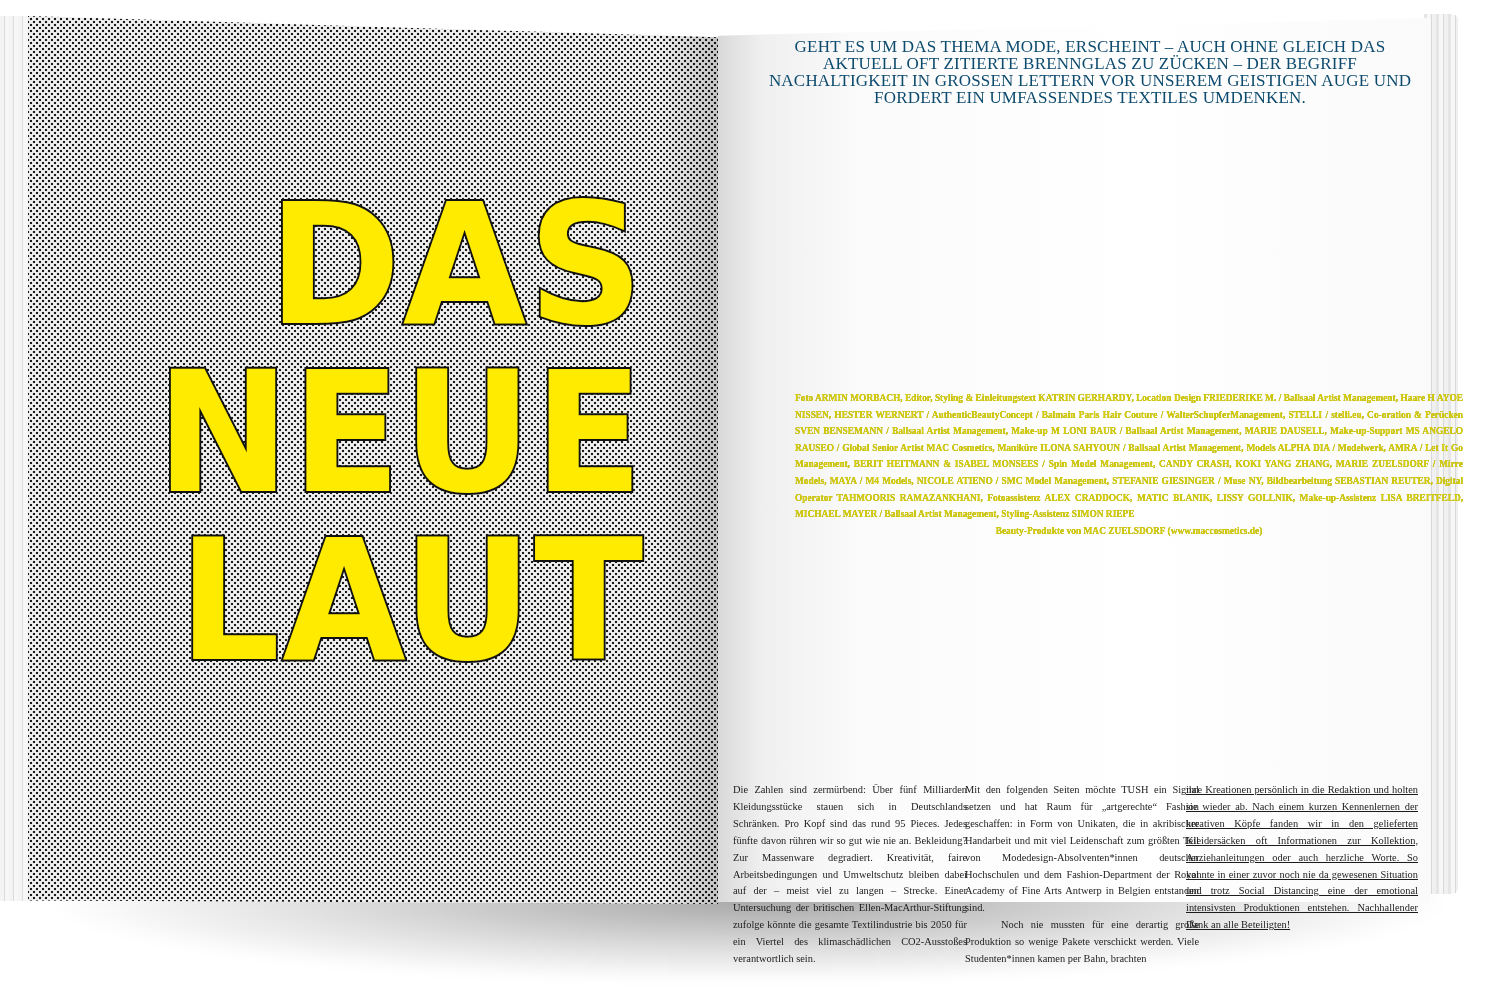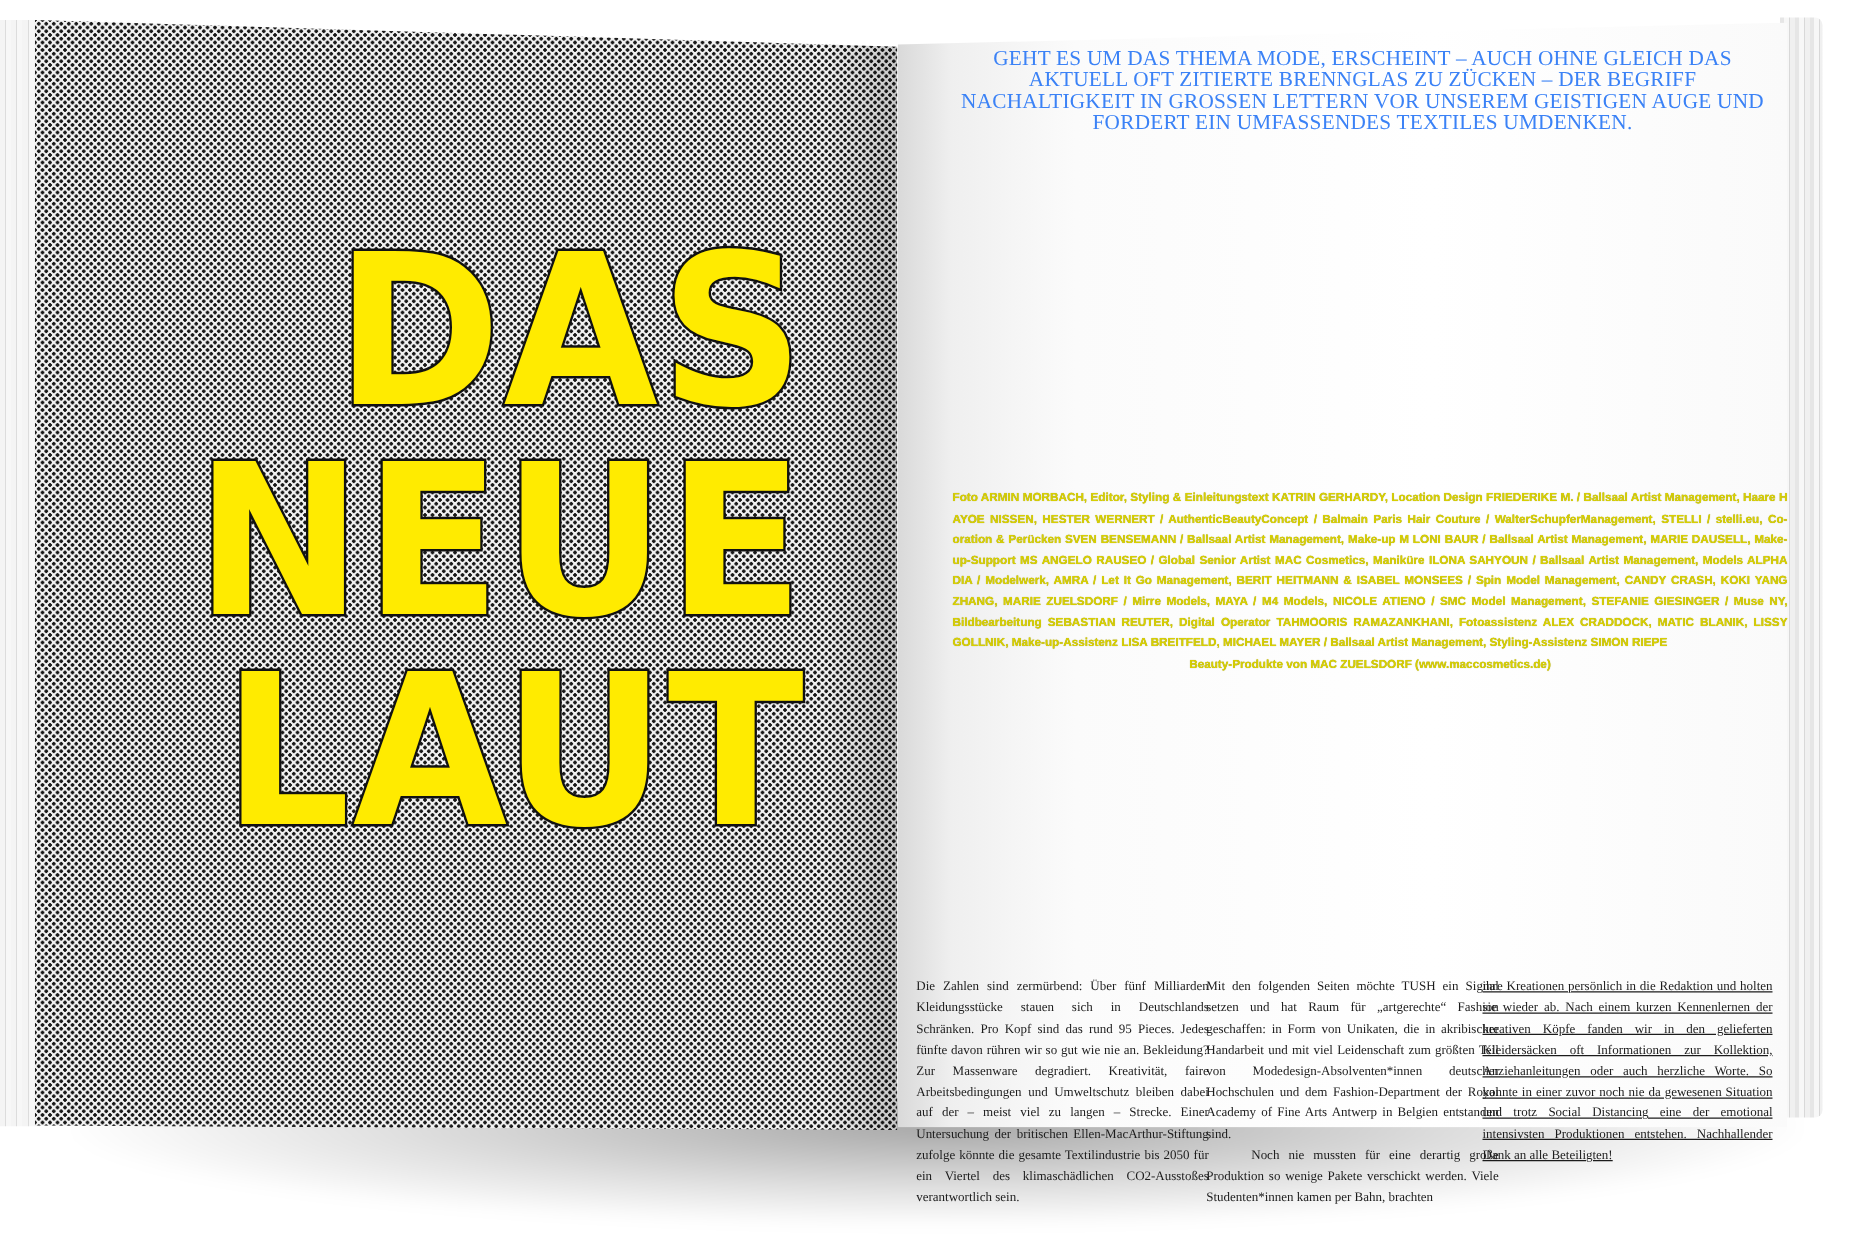--- a/index.html
+++ b/index.html
@@ -57,25 +57,25 @@
   
   .page-right {
     position:absolute; left:718px; top:18px; width:712px; height:884px;
     background:linear-gradient(90deg, #d9d9d9 0%, #efefef 6%, #fbfbfb 20%, #ffffff 60%, #fafafa 100%);
     clip-path:polygon(0 2%, 100% 0, 100% 100%, 0 100%);
   }
   .deck {
     position:absolute; left:760px; top:38px; width:660px;
     text-align:center;
     font-size:17px; line-height:17px; letter-spacing:0.2px;
-    color:#3b82f6; text-transform:uppercase;
+    color:#0c4a6e; text-transform:uppercase;
   }
   .credits {
-    position:absolute; left:762px; top:390px; width:668px;
-    font-family:Liberation Sans, sans-serif;
+    position:absolute; left:795px; top:390px; width:668px;
+    font-family:Liberation Serif, serif;
     font-size:9.4px; line-height:16.6px;
     color:#d8d000;
     font-weight:bold;
     text-align:justify;
     text-shadow:0 0 0.6px #8c8600;
   }
   .credits-last {
     display:block; text-align:center;
   }
   .columns {

